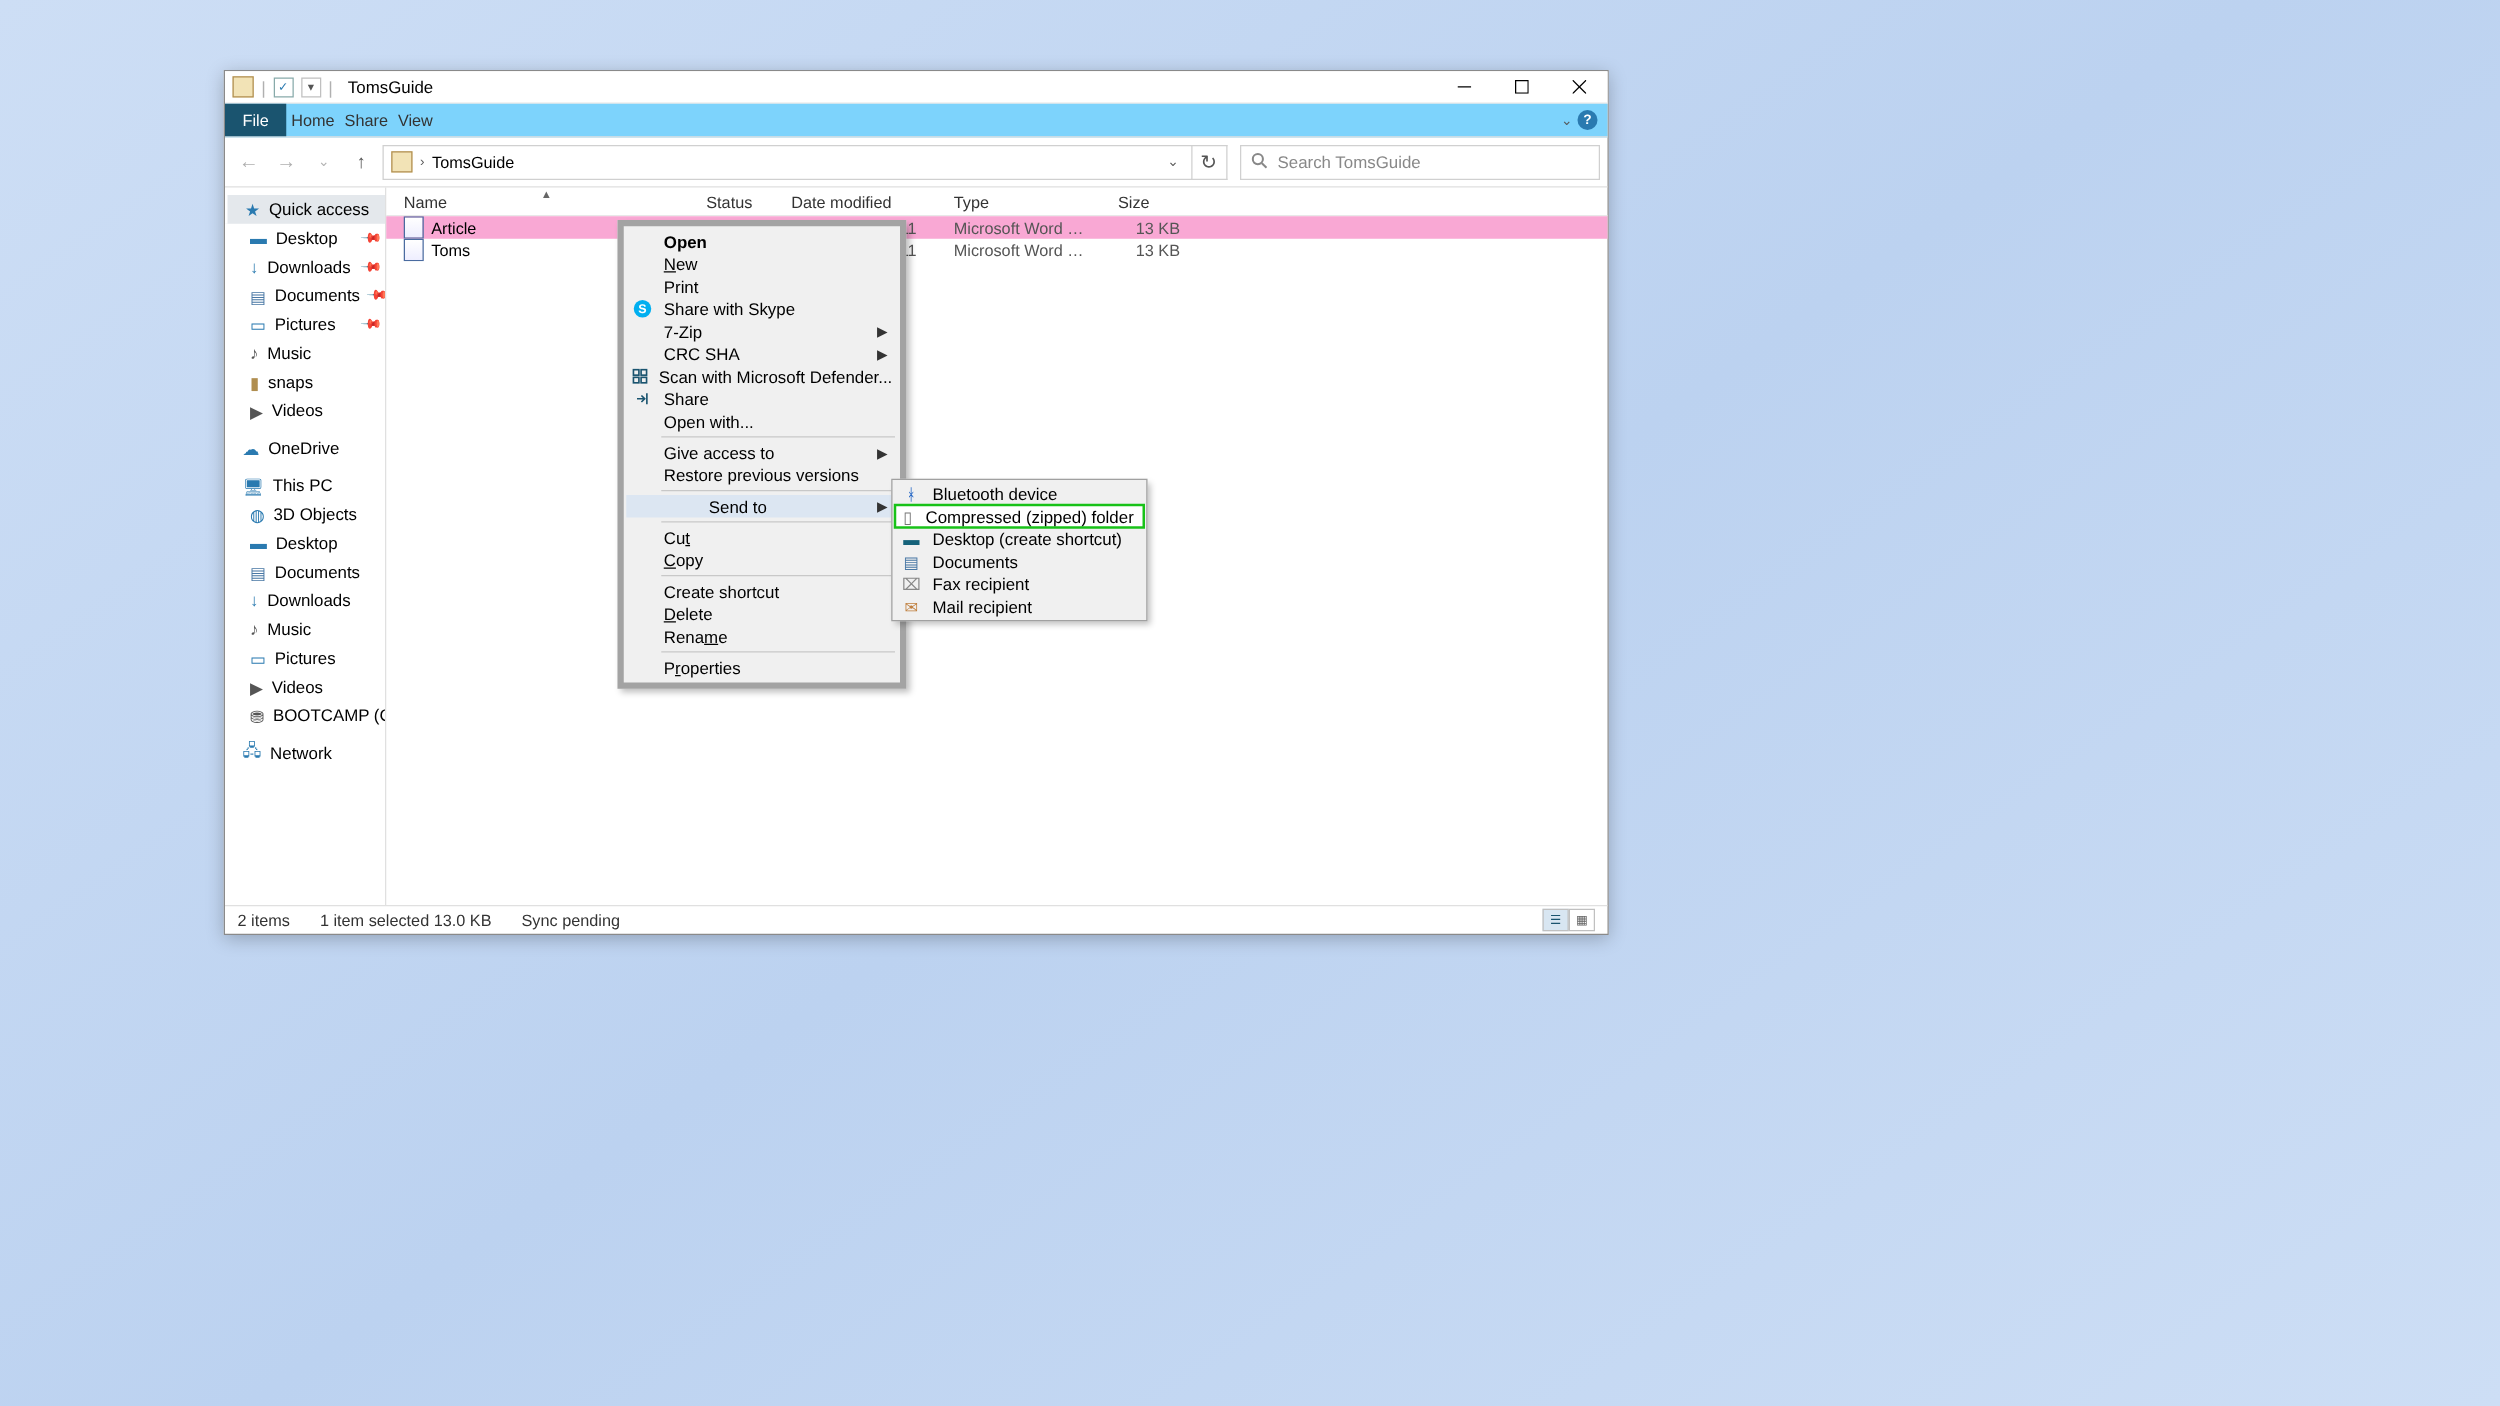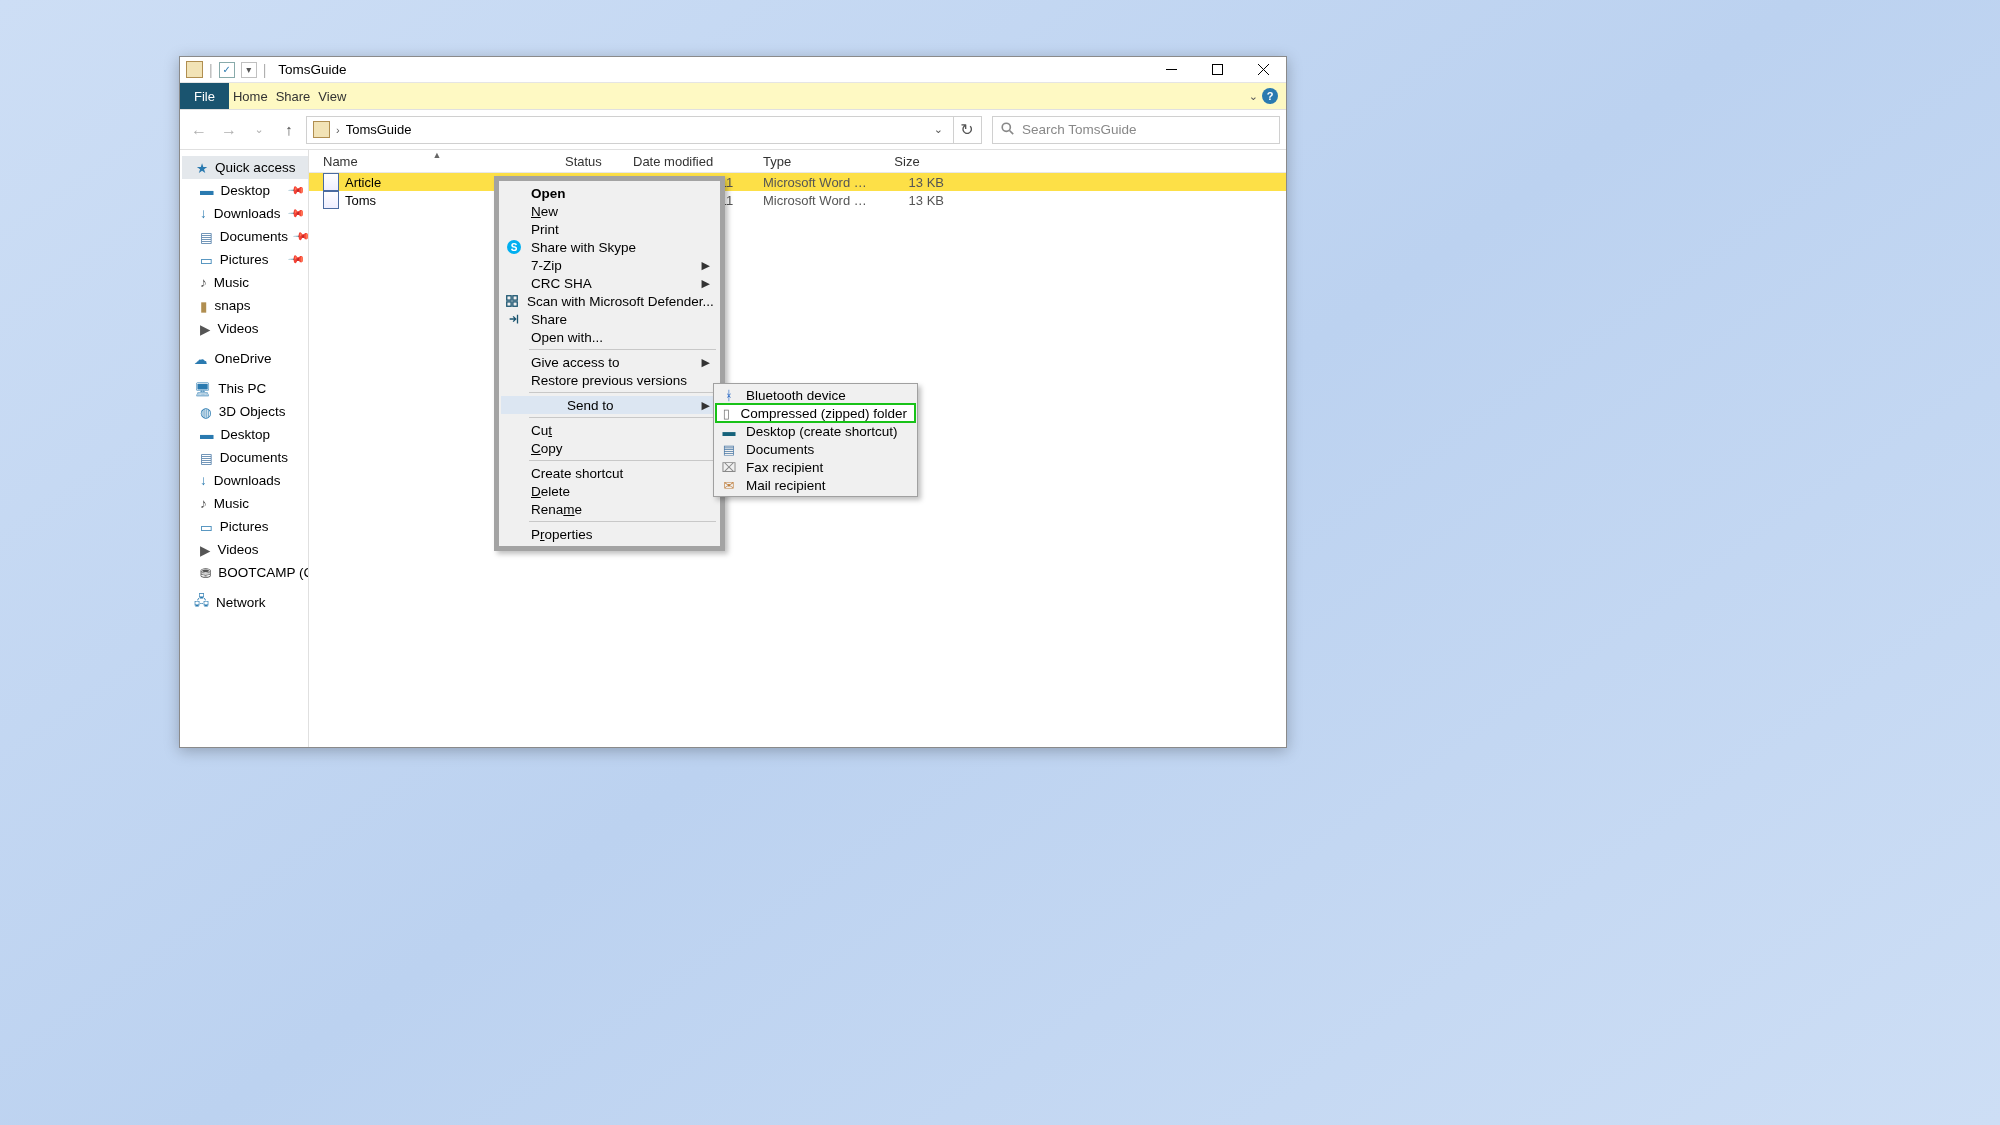--- a/index.html
+++ b/index.html
@@ -67,21 +67,21 @@
     justify-content: center;
     font-size: 14px;
     color: #000;
   }
   .win-btn svg { width:11px; height:11px; stroke:#000; fill:none; stroke-width:1; }
   
   .ribbon {
     height: 26px;
     display: flex;
     align-items: stretch;
-    background: #fef9c3;
+    background: #7dd3fc;
     border-bottom: 1px solid #e0e0e0;
   }
   .tab {
     padding: 0 4px;
     font-size: 13px;
     color: #333;
     display:flex;align-items:center;
   }
   .tab.file {
     background: #1a546f;
@@ -182,21 +182,21 @@
   .col-type { width:107px; }
   .col-size { width:74px; text-align:center; }
   .sort-ind { position:absolute; left:50%; top:-4px; transform:translateX(-50%); font-size:9px; color:#666;}
   .filerow {
     display:flex;
     height: 18px;
     align-items:center;
     font-size: 13px;
     color:#000;
   }
-  .filerow.selected { background:#fde047; }
+  .filerow.selected { background:#f9a8d4; }
   .f-name { width:242px; padding-left:14px; display:flex;align-items:center;gap:6px;white-space:nowrap;overflow:hidden;}
   .f-status { width:68px; }
   .f-date { width:130px; color:#555;}
   .f-type { width:107px; color:#555; white-space:nowrap;overflow:hidden;text-overflow:ellipsis;}
   .f-size { width:74px; text-align:right; padding-right:6px; color:#555;}
   .doc-icon { width:14px;height:16px;border:1px solid #4a6ba0;background:linear-gradient(#fff,#eef);display:inline-block;}
   
   .statusbar {
     height: 22px;
     border-top: 1px solid #e0e0e0;
@@ -591,14 +591,23 @@
             <span class="icon-slot">
               <span class="ico mail">✉</span>
             </span>
             <span>Mail recipient</span>
           </div>
       </div>
 
     </div>
   </div>
 
+  <div class="statusbar">
+    <span>2 items</span>
+    <span>1 item selected  13.0 KB</span>
+    <span>Sync pending</span>
+    <div class="view-toggles">
+      <div class="vt active">☰</div>
+      <div class="vt">▦</div>
+    </div>
+  </div>
 
 </div>
 
 </body></html>

